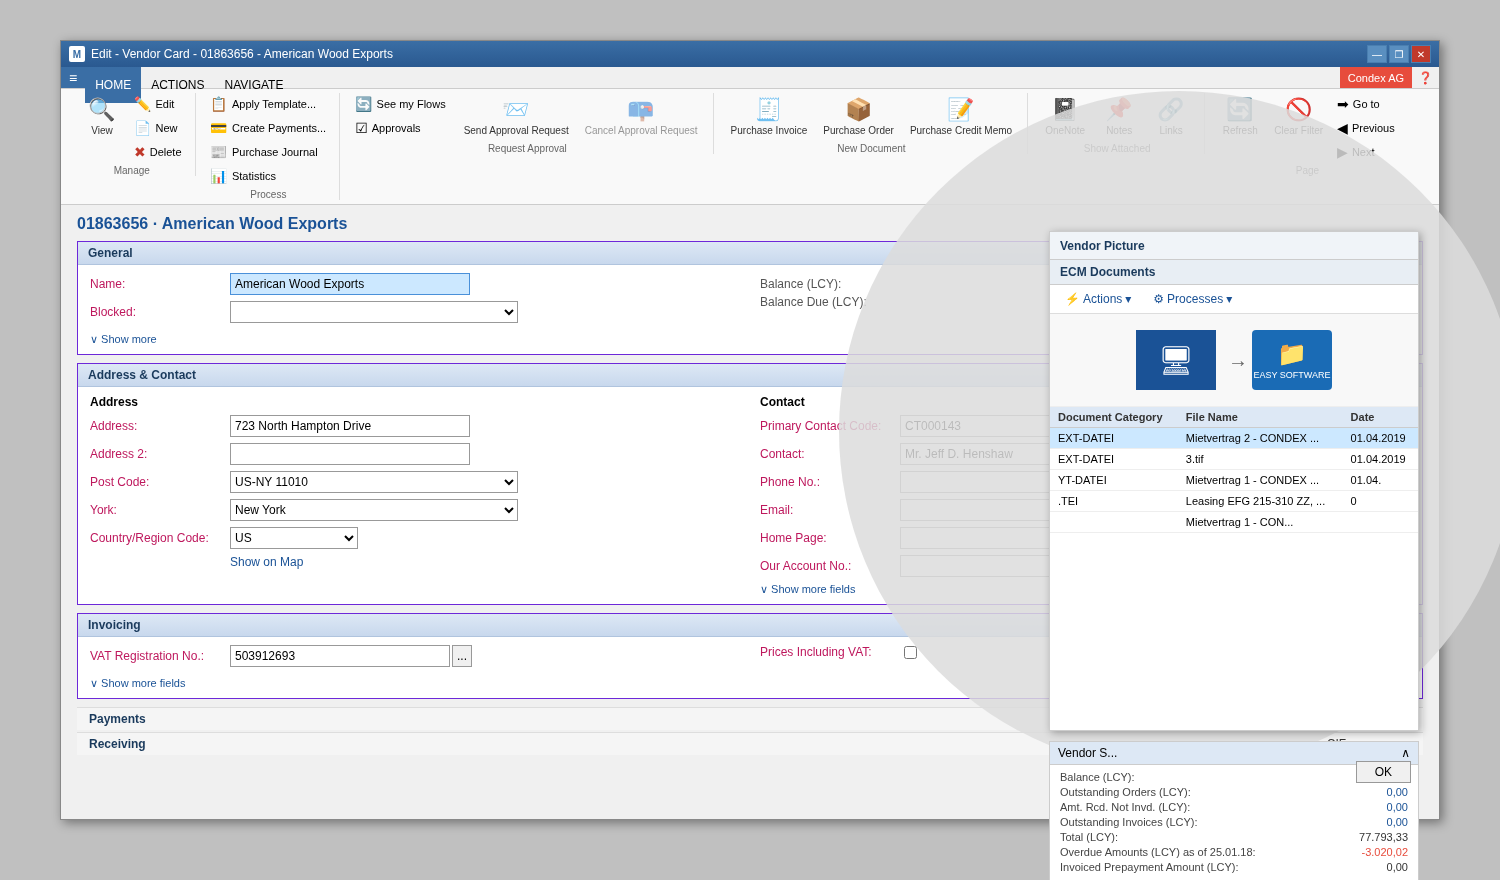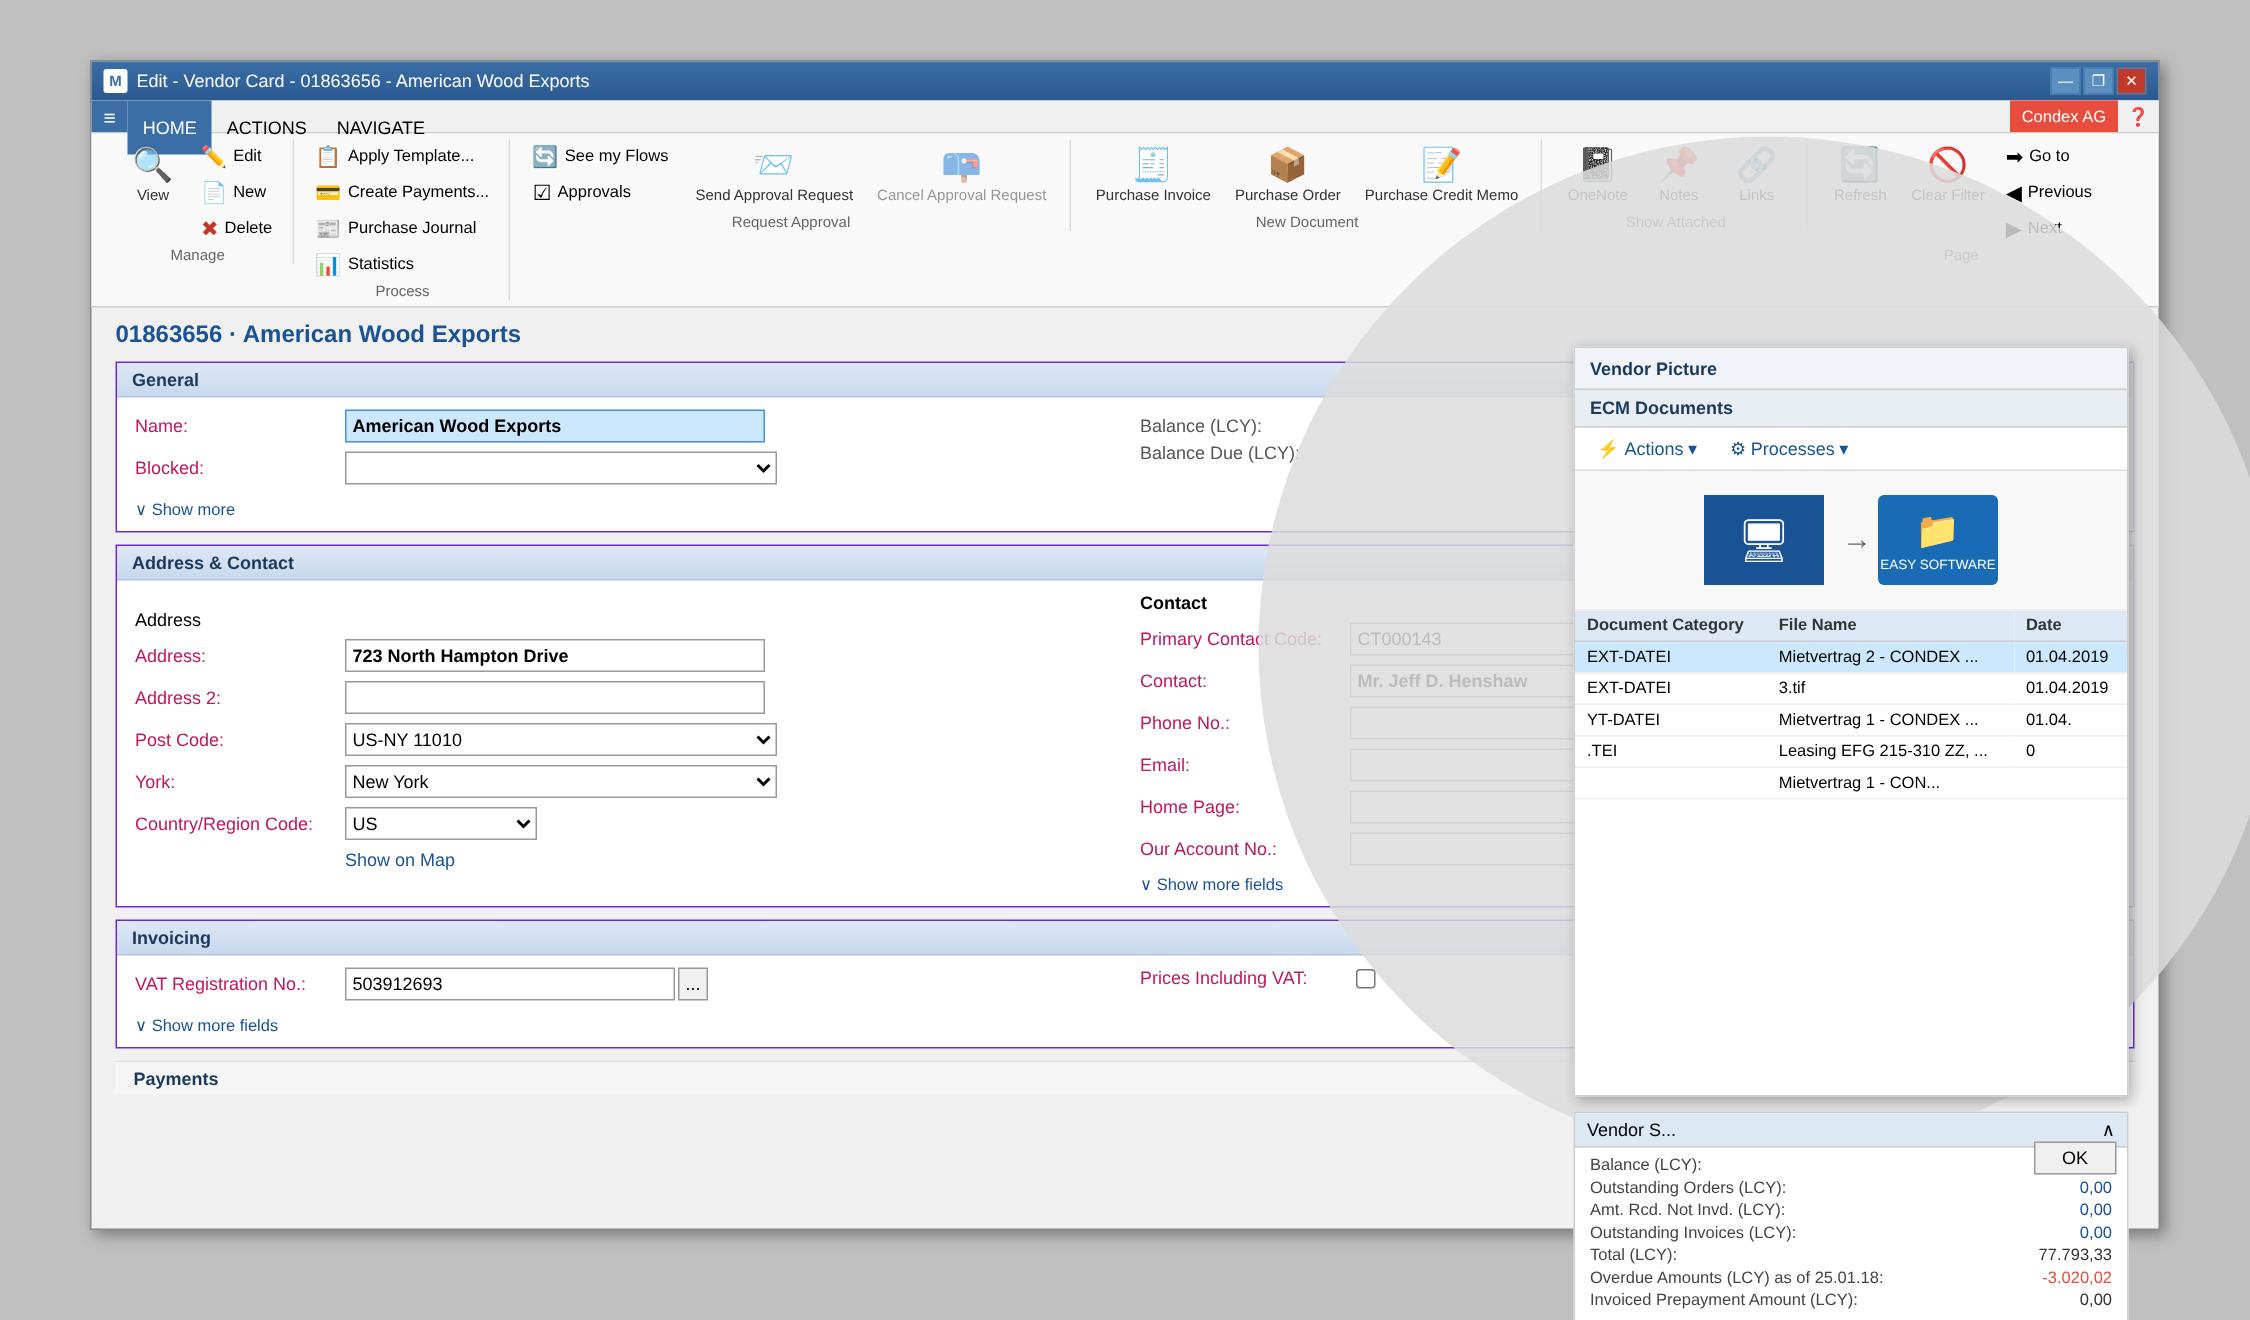--- a/index.html
+++ b/index.html
@@ -41,21 +41,21 @@
     
     .section { border: 1px solid #6d28d9; margin-bottom: 8px; background: white; }
     .section-header { background: linear-gradient(to bottom, #dde8f5, #c8d8ed); padding: 4px 10px; display: flex; align-items: center; justify-content: space-between; cursor: pointer; border-bottom: 1px solid #b0c4de; }
     .section-title { font-weight: bold; color: #1a3a5c; font-size: 12px; }
     .section-body { padding: 8px 12px; }
 
     
     .form-row { display: flex; align-items: center; margin-bottom: 6px; }
     .form-label { width: 140px; color: #be185d; flex-shrink: 0; }
     .form-input { border: 1px solid #999; padding: 2px 4px; height: 22px; font-size: 12px; }
-    .form-input.wide { width: 280px; font-weight: bold; }
+    .form-input.wide { width: 240px; }
     .form-input.selected { background: #cce8ff; border-color: #4a90d9; }
     .form-select { border: 1px solid #999; height: 22px; font-size: 12px; background: white; }
     .form-select.wide { width: 288px; }
     .form-select.narrow { width: 128px; }
     .form-checkbox { margin-left: 4px; }
 
     .two-col { display: flex; gap: 20px; }
     .col-left { flex: 1; }
     .col-right { flex: 1; }
 
@@ -307,21 +307,21 @@
       </div>
     </div>
 
     <div class="section">
       <div class="section-header">
         <span class="section-title">Address &amp; Contact</span>
       </div>
       <div class="section-body">
         <div class="two-col">
           <div class="col-left">
-            <div style="font-weight:normal; margin-bottom:6px;margin-top:11px;">Address</div>
+            <div style="font-weight:bold; margin-bottom:6px;">Address</div>
             <div class="form-row">
               <span class="form-label">Address:</span>
               <input type="text" class="form-input wide" value="723 North Hampton Drive" style="">
             </div>
             <div class="form-row">
               <span class="form-label">Address 2:</span>
               <input type="text" class="form-input wide" value="" style="">
             </div>
             <div class="form-row">
               <span class="form-label">Post Code:</span>
@@ -404,20 +404,25 @@
         <div class="show-more">∨ Show more fields</div>
       </div>
     </div>
 
     <div class="accordion-row">
       <span class="accordion-label">Payments</span>
       <span class="accordion-value">CM</span>
       <span style="margin-left:8px; color:#999;">∨</span>
     </div>
 
+    <div class="accordion-row" style="margin-top:2px;">
+      <span class="accordion-label">Receiving</span>
+      <span class="accordion-value">CIF</span>
+      <span style="margin-left:8px; color:#999;">∨</span>
+    </div>
   </div>
 
   <div class="ecm-overlay">
 
     <div class="ecm-circle-bg"></div>
 
     <div class="ecm-panel">
       <div class="ecm-header">
         <span>Vendor Picture</span>
       </div>

